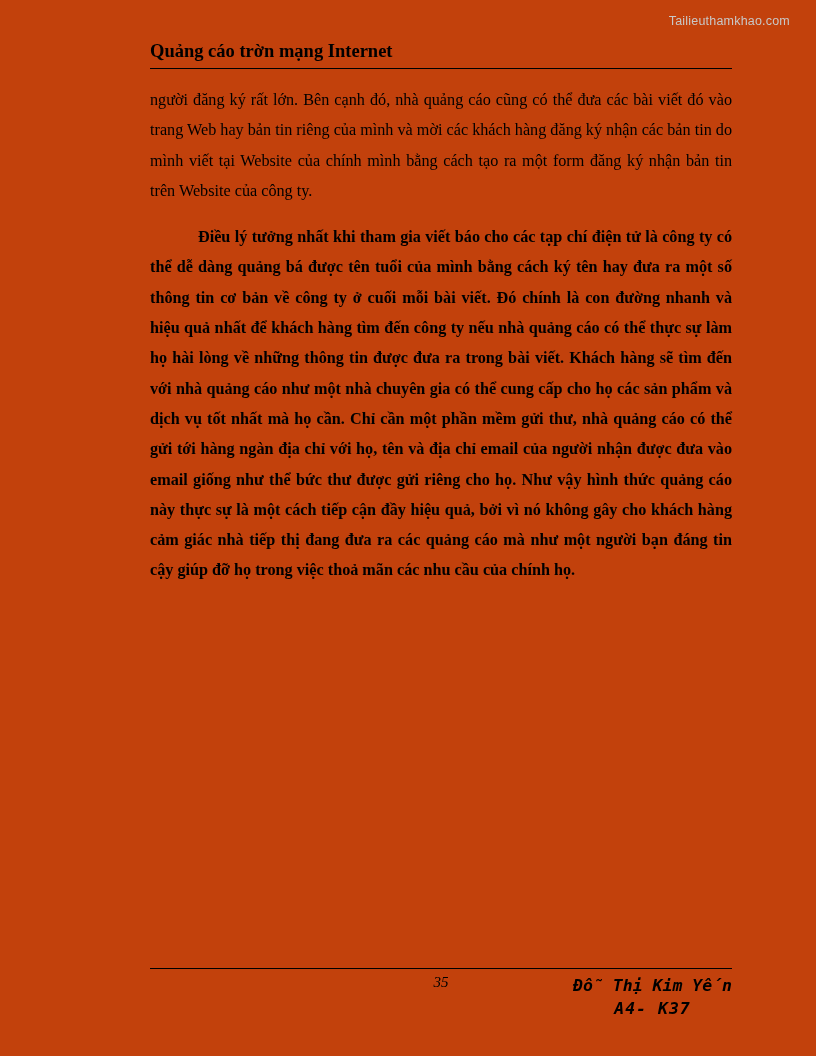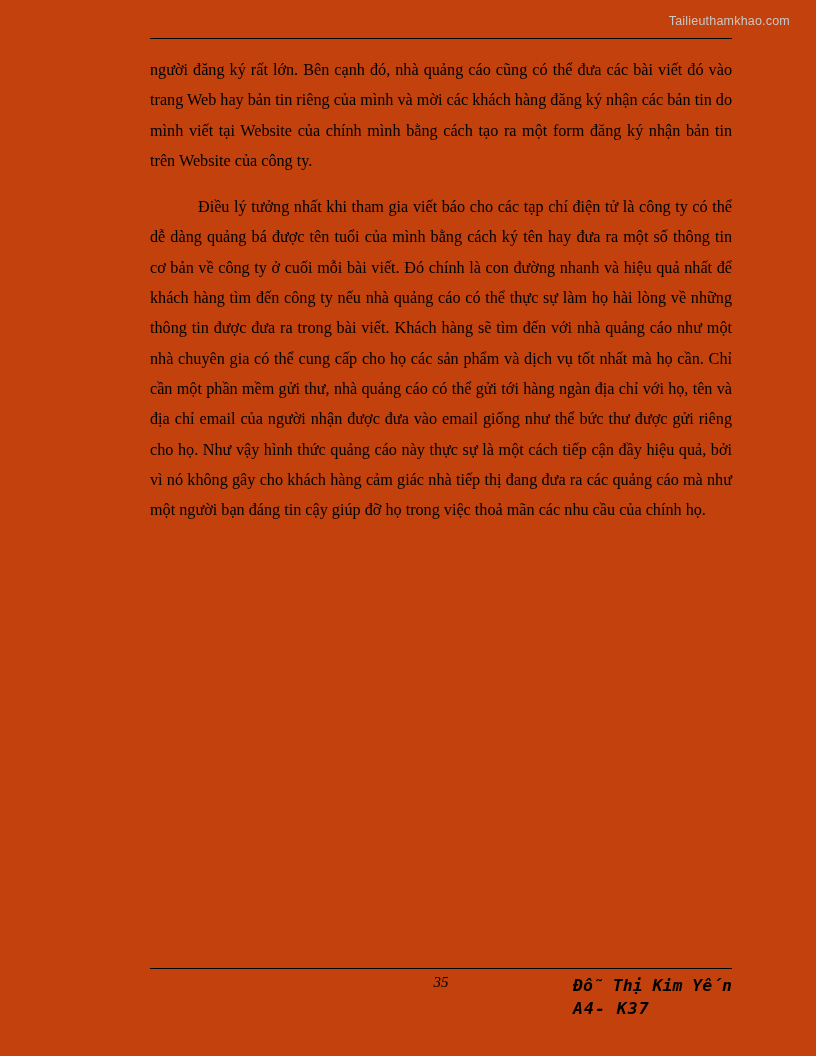--- a/index.html
+++ b/index.html
@@ -50,20 +50,21 @@
   p.body-par {
     margin: 16px 0 0 0;
     font-size: 16.2px;
     line-height: 30.3px;
     text-align: justify;
     text-justify: inter-word;
     hyphens: none;
   }
   p.indented {
     text-indent: 48px;
+    font-weight: bold;
   }
   .footer {
     position: absolute;
     left: 150px;
     top: 968px;
     width: 582px;
     font-style: italic;
   }
   .footer-rule {
     border: 0;
@@ -77,40 +78,41 @@
     top: 4px;
     width: 582px;
     text-align: center;
     font-size: 15px;
     line-height: 20px;
   }
   .footer-author {
     position: absolute;
     right: 0;
     top: 6px;
-    text-align: left;
+    text-align: center;
     font-family: "DejaVu Sans Mono", monospace;
     font-weight: bold;
     font-size: 16.5px;
     line-height: 23px;
     white-space: nowrap;
   }
   .footer-author .line2 {
     display: block;
     letter-spacing: 1px;
   }
 </style>
 </head>
 <body>
 
 <div class="page">
 
   <div class="watermark">Tailieuthamkhao.com</div>
 
   <div class="content">
+    <div class="header-title">Quảng cáo trờn mạng Internet</div>
     <hr class="header-rule">
 
     <p class="body-par">người đăng ký rất lớn. Bên cạnh đó, nhà quảng cáo cũng có thể đưa các bài viết đó vào trang Web hay bản tin riêng của mình và mời các khách hàng đăng ký  nhận các bản tin do mình viết tại Website của chính mình bằng cách tạo ra một form đăng ký nhận bản tin trên Website của công ty.</p>
     <p class="body-par indented">Điều lý tưởng nhất khi tham gia viết báo cho các tạp chí điện tử là công ty có thể dễ dàng quảng bá được tên tuổi của mình bằng cách ký tên hay đưa ra một số thông tin cơ bản về công ty ở cuối mỗi bài viết. Đó chính là con đường nhanh và hiệu quả nhất để khách hàng tìm đến công ty nếu nhà quảng cáo có thể thực sự làm họ hài lòng về những thông tin được đưa ra trong bài viết. Khách hàng sẽ tìm đến với nhà quảng cáo như một nhà chuyên gia có thể cung cấp cho họ các sản phẩm và dịch vụ tốt nhất mà họ cần. Chỉ cần một phần mềm gửi thư, nhà quảng cáo có thể gửi tới hàng ngàn địa chỉ với họ, tên và địa chỉ email của người nhận được đưa vào email giống như thể bức thư được gửi riêng cho họ. Như vậy hình thức quảng cáo này thực sự là một cách tiếp cận đầy hiệu quả, bởi vì nó không gây cho khách hàng cảm giác nhà tiếp thị đang đưa ra các quảng cáo mà như một người bạn đáng tin cậy giúp đỡ họ trong việc thoả mãn các nhu cầu của chính họ.</p>
   </div>
 
   <div class="footer">
     <hr class="footer-rule">
     <div class="page-number">35</div>
     <div class="footer-author">

